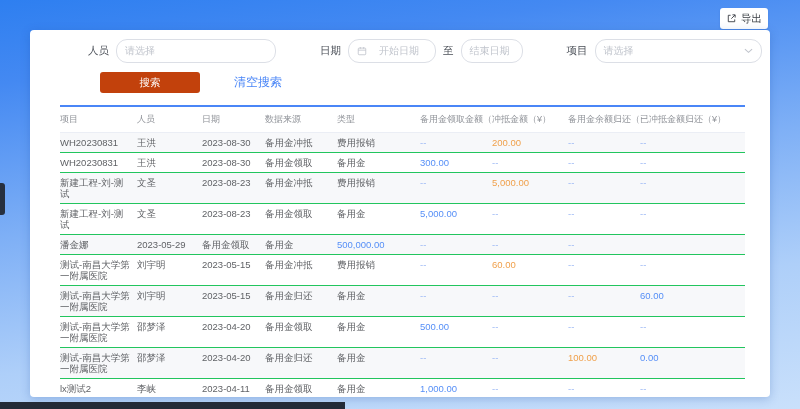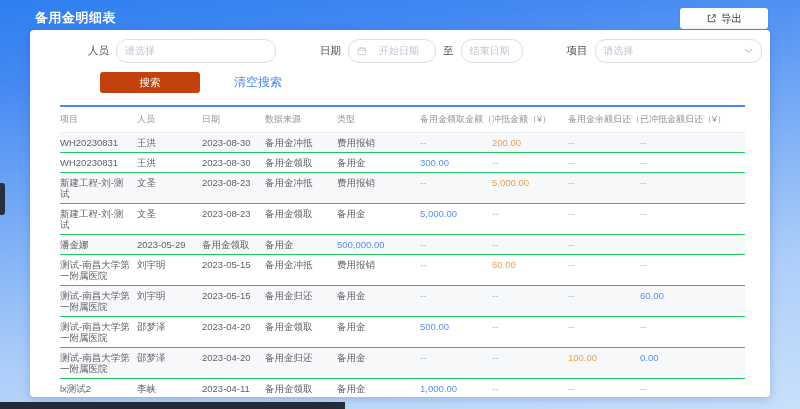--- a/index.html
+++ b/index.html
@@ -5,21 +5,21 @@
   * { margin:0; padding:0; box-sizing:border-box; }
   html,body { width:800px; height:409px; overflow:hidden; }
   body {
     font-family:"Liberation Sans","DejaVu Sans",sans-serif;
     background:linear-gradient(172deg,#2e7ff0 0%,#4489f2 16%,#7fb0f6 46%,#aecff9 72%,#c9e0fb 100%);
     position:relative;
   }
   .titlebar { position:absolute; top:0; left:0; right:0; height:30px; }
   .page-title { position:absolute; left:35px; top:9px; color:#fff; font-size:13px; font-weight:bold; letter-spacing:.5px; }
   .export-btn { position:absolute; right:32px; top:8px; height:21px; background:#fff; border:none; border-radius:3px;
-    font-size:10.5px; color:#3c4046; padding:0 26px; display:flex; align-items:center; gap:4px; cursor:pointer;
+    font-size:10.5px; color:#3c4046; padding:0 6px; display:flex; align-items:center; gap:4px; cursor:pointer;
     font-family:inherit; box-shadow:0 1px 2px rgba(20,60,140,.2); }
   .card { position:absolute; left:30px; right:30px; top:30px; bottom:12px; background:#fff; border-radius:4px;
     box-shadow:0 2px 10px rgba(25,70,160,.25); display:flex; flex-direction:column; overflow:hidden; }
   
   .filters { display:flex; align-items:center; padding:9px 25px 0 58px; font-size:10.5px; color:#4a4f57; }
   .f-label { margin-right:7px; white-space:nowrap; }
   .f-input { border:1px solid #dcdfe6; border-radius:11px; height:24px; display:flex; align-items:center;
     padding:0 8px; background:#fff; color:#c0c4cc; font-size:10px; }
   .ph { color:#c0c4cc; white-space:nowrap; }
   .person-input { width:160px; }
@@ -44,21 +44,20 @@
   .td.blue { color:#568ff7; } .td.orange { color:#f0a04b; } .td.dash { color:#9bb8f5; }
   
   .left-tab { position:absolute; left:0; top:183px; width:5px; height:32px; background:#27303f; border-radius:0 3px 3px 0; }
   .bottom-strip { position:absolute; left:0; bottom:0; width:345px; height:7px; background:#232b38; }
   svg { display:block; }
 </style>
 </head>
 <body>
 
 <div class="titlebar">
-  <div class="page-title">备用金明细表</div>
   <button class="export-btn">
     <span>
       <svg width="11" height="11" viewBox="0 0 12 12">
           <path d="M5 2.5H2.5v7h7V7" stroke="#3c4046" stroke-width="1" fill="none"></path>
           <path d="M7 2h3v3" stroke="#3c4046" stroke-width="1" fill="none"></path>
           <path d="M9.8 2.2L5.8 6.2" stroke="#3c4046" stroke-width="1" fill="none"></path>
         </svg>
     </span>
     <span>导出</span>
   </button>

